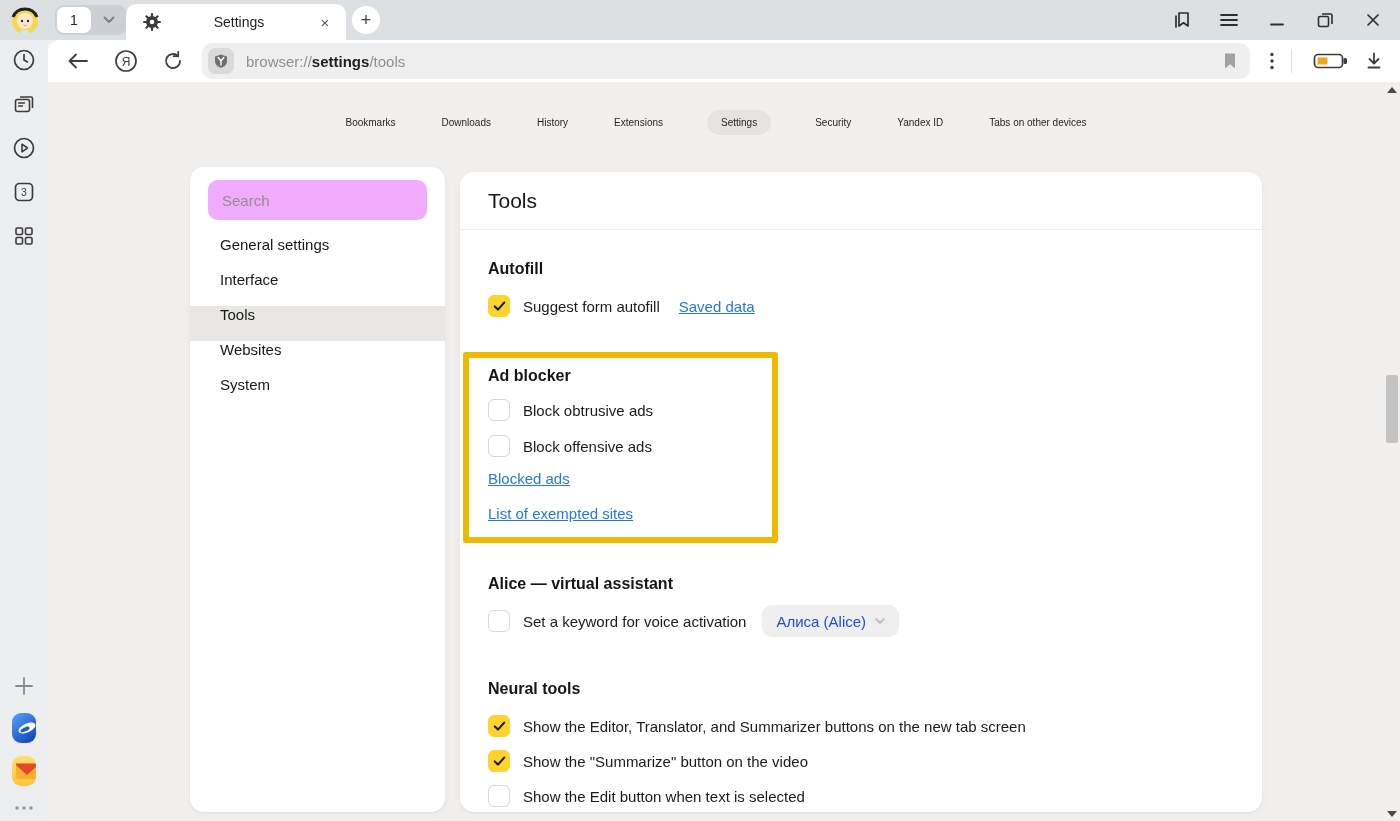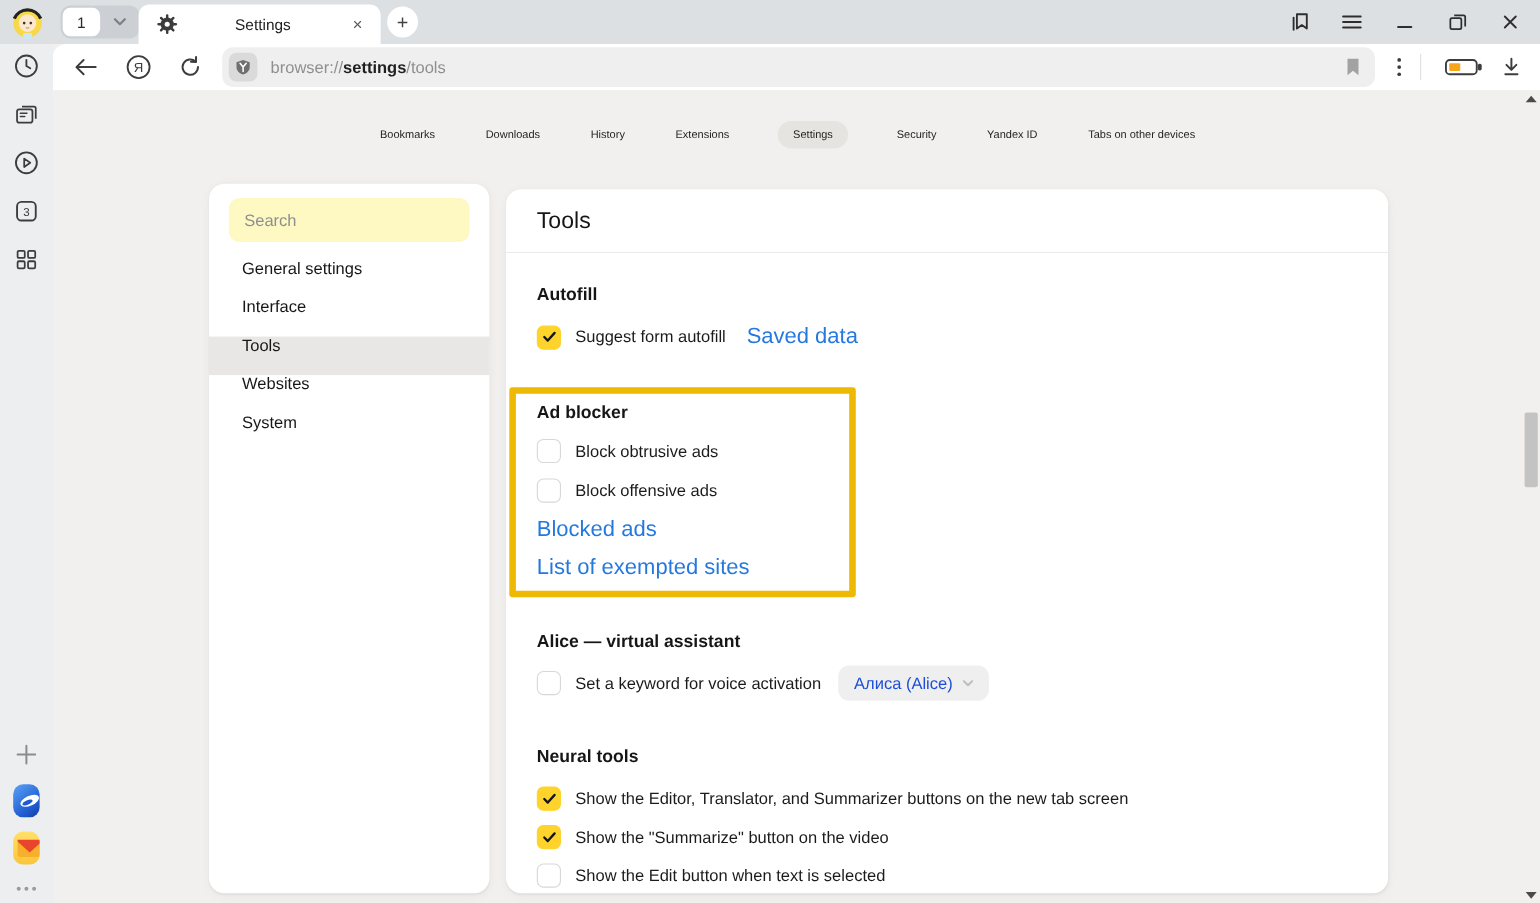--- a/index.html
+++ b/index.html
@@ -36,32 +36,32 @@
   .page { position:absolute; left:48px; top:82px; width:1352px; height:739px; background:#f1f0ee; }
 
   .navrow { position:absolute; left:0; top:28px; width:1336px; display:flex; justify-content:center; align-items:center; gap:42px; font-size:10px; color:#1f1f1f; }
   .navrow .nav-item { padding:7px 2px; cursor:default; }
   .navrow .nav-item.active { background:#e5e4e1; padding:7px 14px; border-radius:16px; }
 
   .card { position:absolute; background:#fff; border-radius:14px; box-shadow:0 1px 2px rgba(0,0,0,.05), 0 2px 10px rgba(0,0,0,.04); }
   .sidecard { left:142px; top:85px; width:255px; height:645px; }
   .maincard  { left:412px; top:90px; width:802px; height:640px; }
 
-  .search { position:absolute; left:18px; top:13px; width:219px; height:40px; background:#fef9c3; border:none; border-radius:10px; padding:0 14px; font-size:15px; color:#333; font-family:inherit; }
+  .search { position:absolute; left:18px; top:13px; width:219px; height:40px; background:#f0abfc; border:none; border-radius:10px; padding:0 14px; font-size:15px; color:#333; font-family:inherit; }
   .search::placeholder { color:#8f8f8f; }
   .side-items { position:absolute; left:0; top:69px; width:255px; }
   .side-item { height:35px; display:flex; padding-left:30px; font-size:15px; color:#171717; cursor:default; }
   .side-item.selected { background:#e8e7e5; }
 
   .page-title { position:absolute; left:28px; top:17px; font-size:21px; font-weight:500; color:#161616; }
   .main-divider { position:absolute; left:0; top:57px; width:802px; border-top:1px solid #ececec; }
   .sec-h { position:absolute; left:28px; font-size:16px; font-weight:700; color:#161616; }
   .row { position:absolute; left:28px; display:flex; align-items:center; gap:13px;justify-content:flex-end; }
   .row .lbl { font-size:15px; color:#1b1b1b; }
-  .link { font-size:20px; color:var(--link-blue,#2579dd); cursor:pointer; }
+  .link { font-size:15px; color:var(--link-blue,#2579dd); cursor:pointer;text-decoration:underline; }
 
   .cb { width:22px; height:22px; border-radius:6px; display:flex; align-items:center; justify-content:center; flex:0 0 auto; }
   .cb.unchecked { background:#fff; border:1.5px solid #d8d8d8; }
   .cb.checked { background:var(--accent-yellow,#fed32b); border:1.5px solid var(--accent-yellow,#fed32b); }
 
   .hl-box { position:absolute; left:3px; top:180px; width:315px; height:191px; border:6px solid var(--highlight-border,#eeb902); border-radius:3px; background:#fff; }
   .hl-box .sec-h { left:19px; top:9px; }
   .hl-box .row { left:19px; }
   .hl-box .link { position:absolute; left:19px; }
 

